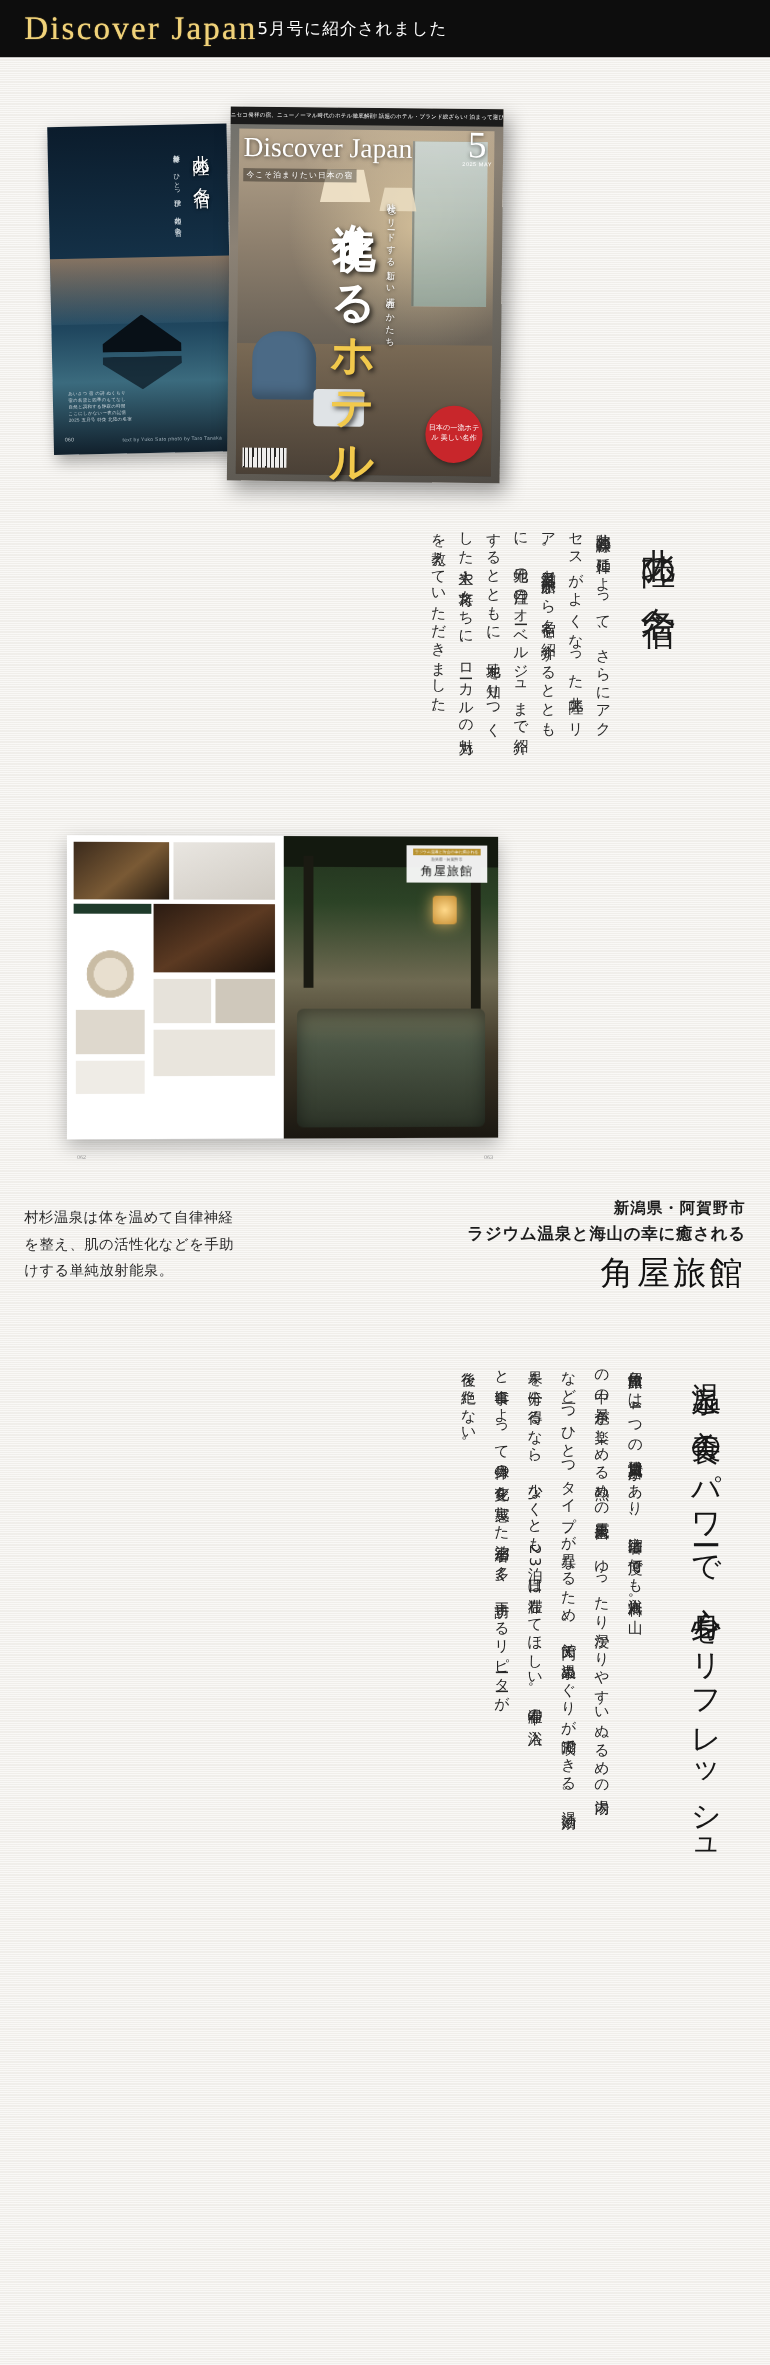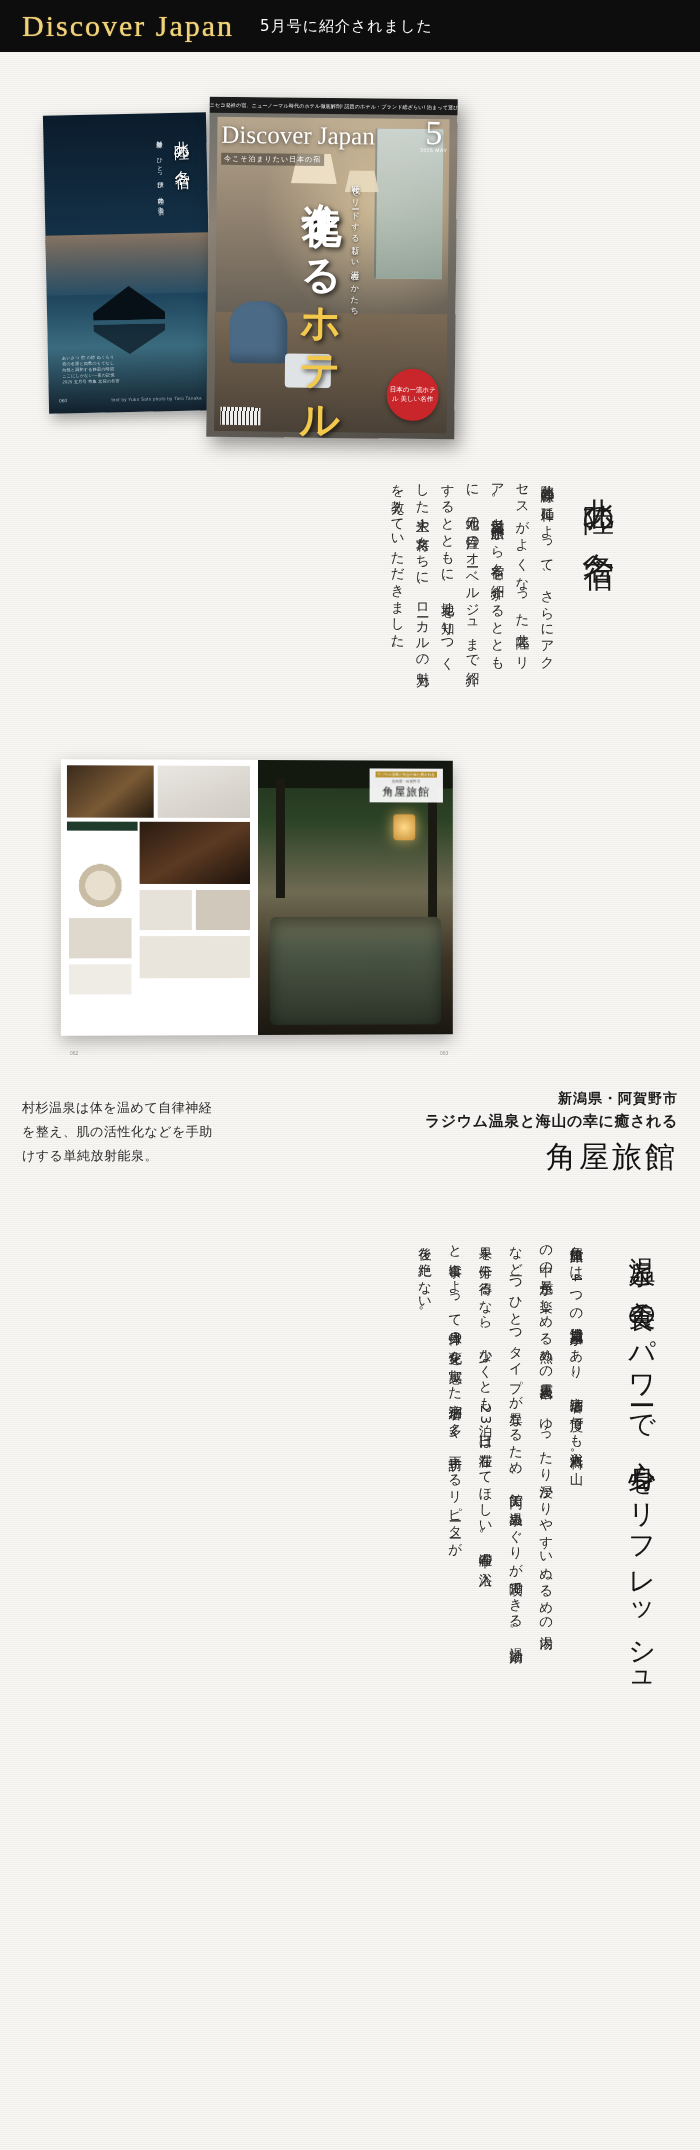--- a/index.html
+++ b/index.html
@@ -36,21 +36,20 @@
   }
   .header-logo {
     font-family: "Liberation Serif", serif;
     font-size: 30px;
     letter-spacing: 2px;
     color: #f0d27a;
     font-weight: 400;
     text-shadow: 0 0 1px #e7c469;
   }
   .header-sub {
-    margin-left: 26px;
     color: #ffffff;
     font-size: 15px;
     letter-spacing: 1px;
     font-family: "DejaVu Sans", sans-serif;
   }
 
   
   .hero {
     position: absolute;
     left: 0; top: 52px;

